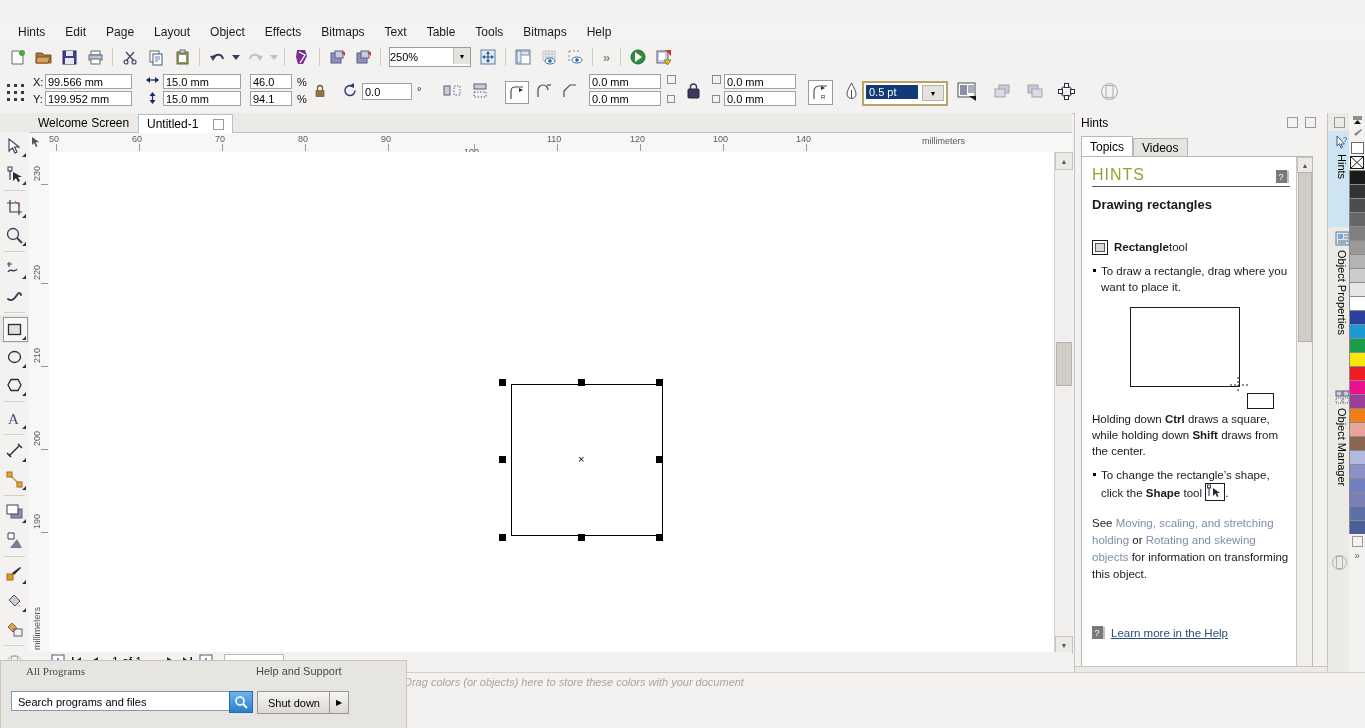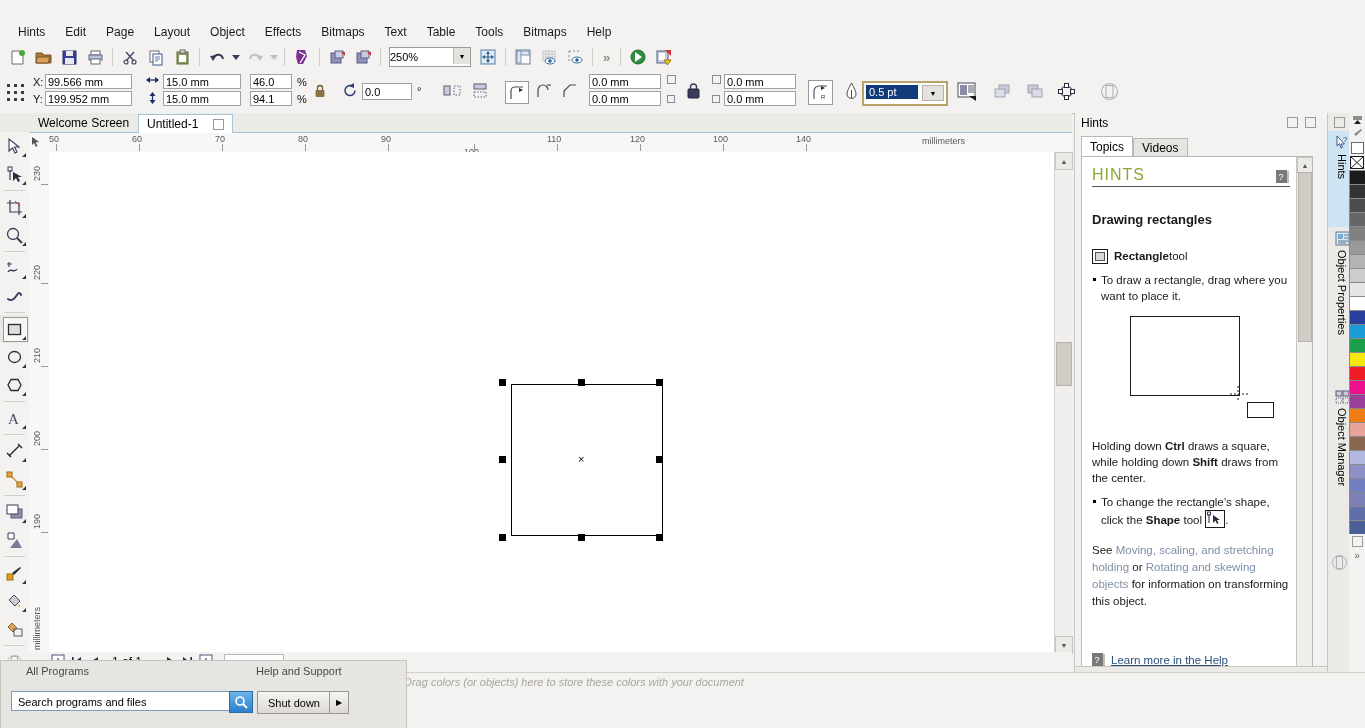--- a/index.html
+++ b/index.html
@@ -113,36 +113,36 @@
     background:#f3f2f0;}
   .docker-tabs{position:absolute;left:6px;top:24px;height:20px;display:flex;align-items:flex-end;}
   .dtb{height:18px;padding:0 8px;font-size:12px;display:flex;align-items:center;
     border:1px solid #b9b9b9;background:#e6e4e0;border-bottom:none;}
   .dtb.active{background:#fff;height:20px;}
   .hintsbody{position:absolute;left:6px;top:43px;width:230px;height:612px;background:#fff;
     border:1px solid #b9b9b9;overflow:hidden;}
   .hintcontent{position:absolute;left:10px;top:10px;width:198px;font-size:11.5px;line-height:16px;color:#1a1a1a;}
   .hints-head{color:#8aa832;font-size:16px;letter-spacing:1px;}
   .hints-rule{border-bottom:1px solid #555;margin-top:2px;}
-  .hint-h2{font-weight:bold;font-size:13px;margin-top:25px;}
+  .hint-h2{font-weight:bold;font-size:13px;margin-top:10px;}
   .bullet{position:relative;padding-left:9px;margin-top:8px;}
   .bullet:before{content:"";position:absolute;left:1px;top:6px;width:3px;height:3px;background:#000;}
   .lnk{color:#7e8fa6;text-decoration:none;}
   .lnk2{color:#2a4f7a;text-decoration:underline;}
   .docker-foot{position:absolute;left:0;bottom:0;width:253px;height:26px;background:#eceae6;
     border-top:1px solid #c9c6c1;display:flex;align-items:center;}
 
   
   .statusbar{position:absolute;left:0;top:672px;width:1365px;height:56px;background:#f3f2f0;
     border-top:1px solid #d4d1cc;}
 
   
   .startmenu{position:absolute;left:0;top:660px;width:405px;height:68px;
     background:#e7e5e1;border:1px solid #c9c6c1;}
-  .sm-allprog{position:absolute;left:25px;top:4px;font-size:11px;color:#4a4a4a;}
+  .sm-allprog{position:absolute;left:25px;top:4px;font-size:11px;color:#4a4a4a;font-family:Liberation Serif, serif;}
   .sm-help{position:absolute;left:255px;top:4px;font-size:11px;color:#4a4a4a;}
   .sm-search{position:absolute;left:10px;top:30px;width:225px;height:20px;background:#fff;
     border:1px solid #7d9db5;font-size:11px;line-height:20px;padding-left:6px;box-sizing:border-box;}
   .sm-searchbtn{position:absolute;left:228px;top:30px;width:22px;height:20px;
     background:linear-gradient(#6fb3e8,#2a7fce);border:1px solid #2b6ca3;
     display:flex;align-items:center;justify-content:center;}
   .sm-shut{position:absolute;left:256px;top:30px;width:72px;height:21px;
     background:linear-gradient(#f6f5f3,#dcd9d4);border:1px solid #9a9791;font-size:11px;
     display:flex;align-items:center;justify-content:center;}
   .sm-shutarw{position:absolute;left:328px;top:30px;width:18px;height:21px;
@@ -769,21 +769,21 @@
                 <rect x="0" y="0" width="11" height="13" fill="#7a7a7a"></rect>
                 <rect x="11" y="1" width="2" height="12" fill="#c0c0c0"></rect>
                 <text x="2.5" y="10" font-size="9" fill="#fff" font-family="Liberation Sans, sans-serif">?</text>
               </svg>
           </span>
           <div class="hints-rule"></div>
         </div>
 
         <div class="hint-h2">Drawing rectangles</div>
 
-        <div style="margin-top:20px;display:flex;align-items:flex-end;">
+        <div style="margin-top:26px;display:flex;align-items:flex-end;">
           <span style="margin-right:6px;">
             <svg width="16" height="15" viewBox="0 0 16 15">
                 <rect x="0.5" y="0.5" width="15" height="14" fill="#fff" stroke="#1a1a1a"></rect>
                 <rect x="3.5" y="3.5" width="9" height="8" fill="#d8d8d8" stroke="#555"></rect>
               </svg>
           </span>
           <b>Rectangle</b>
             <span> tool</span>
         </div>
 
@@ -792,21 +792,21 @@
         <div style="margin:12px 0 0 38px;position:relative;">
           <div style="width:108px;height:78px;border:1.5px solid #1a1a1a;"></div>
           <div style="position:absolute;left:100px;top:68px;width:18px;height:18px;">
             <svg width="22" height="22" viewBox="0 0 22 22">
                 <path d="M8 2v16M0 10h18" stroke="#1a1a1a" stroke-dasharray="2 2"></path>
               </svg>
           </div>
           <div style="position:absolute;left:117px;top:86px;width:25px;height:14px;border:1.3px solid #1a1a1a;"></div>
         </div>
 
-        <div style="margin-top:42px;">
+        <div style="margin-top:24px;">
           <span>Holding down </span><b>Ctrl</b><span> draws a square, while holding down </span><b>Shift</b><span> draws from the center.</span>
         </div>
 
         <div class="bullet">
           <span>To change the rectangle’s shape, click the </span><b>Shape</b><span> tool </span><span style="display:inline-block;width:18px;height:16px;border:1px solid #1a1a1a;vertical-align:-4px;">
             <svg width="16" height="14" viewBox="0 0 16 14">
                 <path d="M3 12V3" stroke="#3a3a5a" stroke-width="1.1"></path>
                 <rect x="1.5" y="1" width="3" height="3" fill="none" stroke="#3a3a5a"></rect>
                 <polygon points="7,4 7,12 9.5,9.5 11,13 12.5,12.3 11,9 14,9" fill="#2a2a3a"></polygon>
               </svg>

